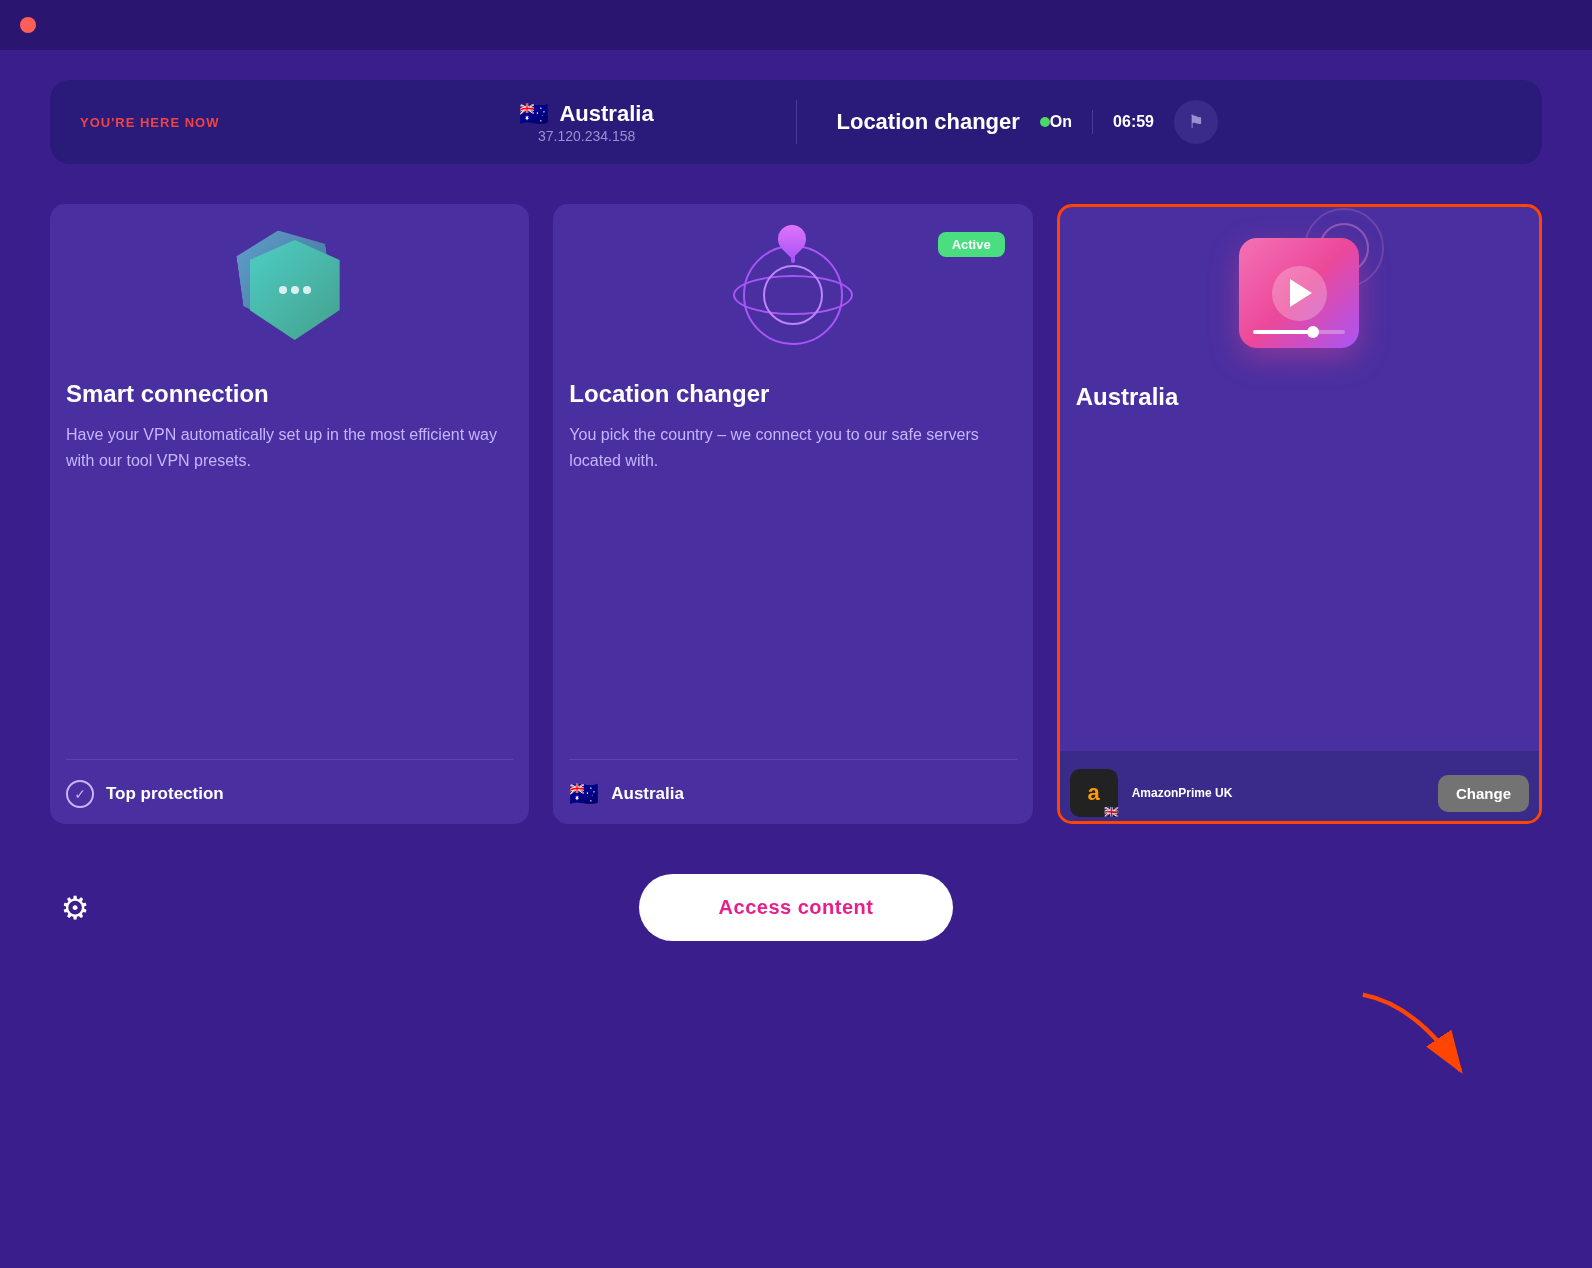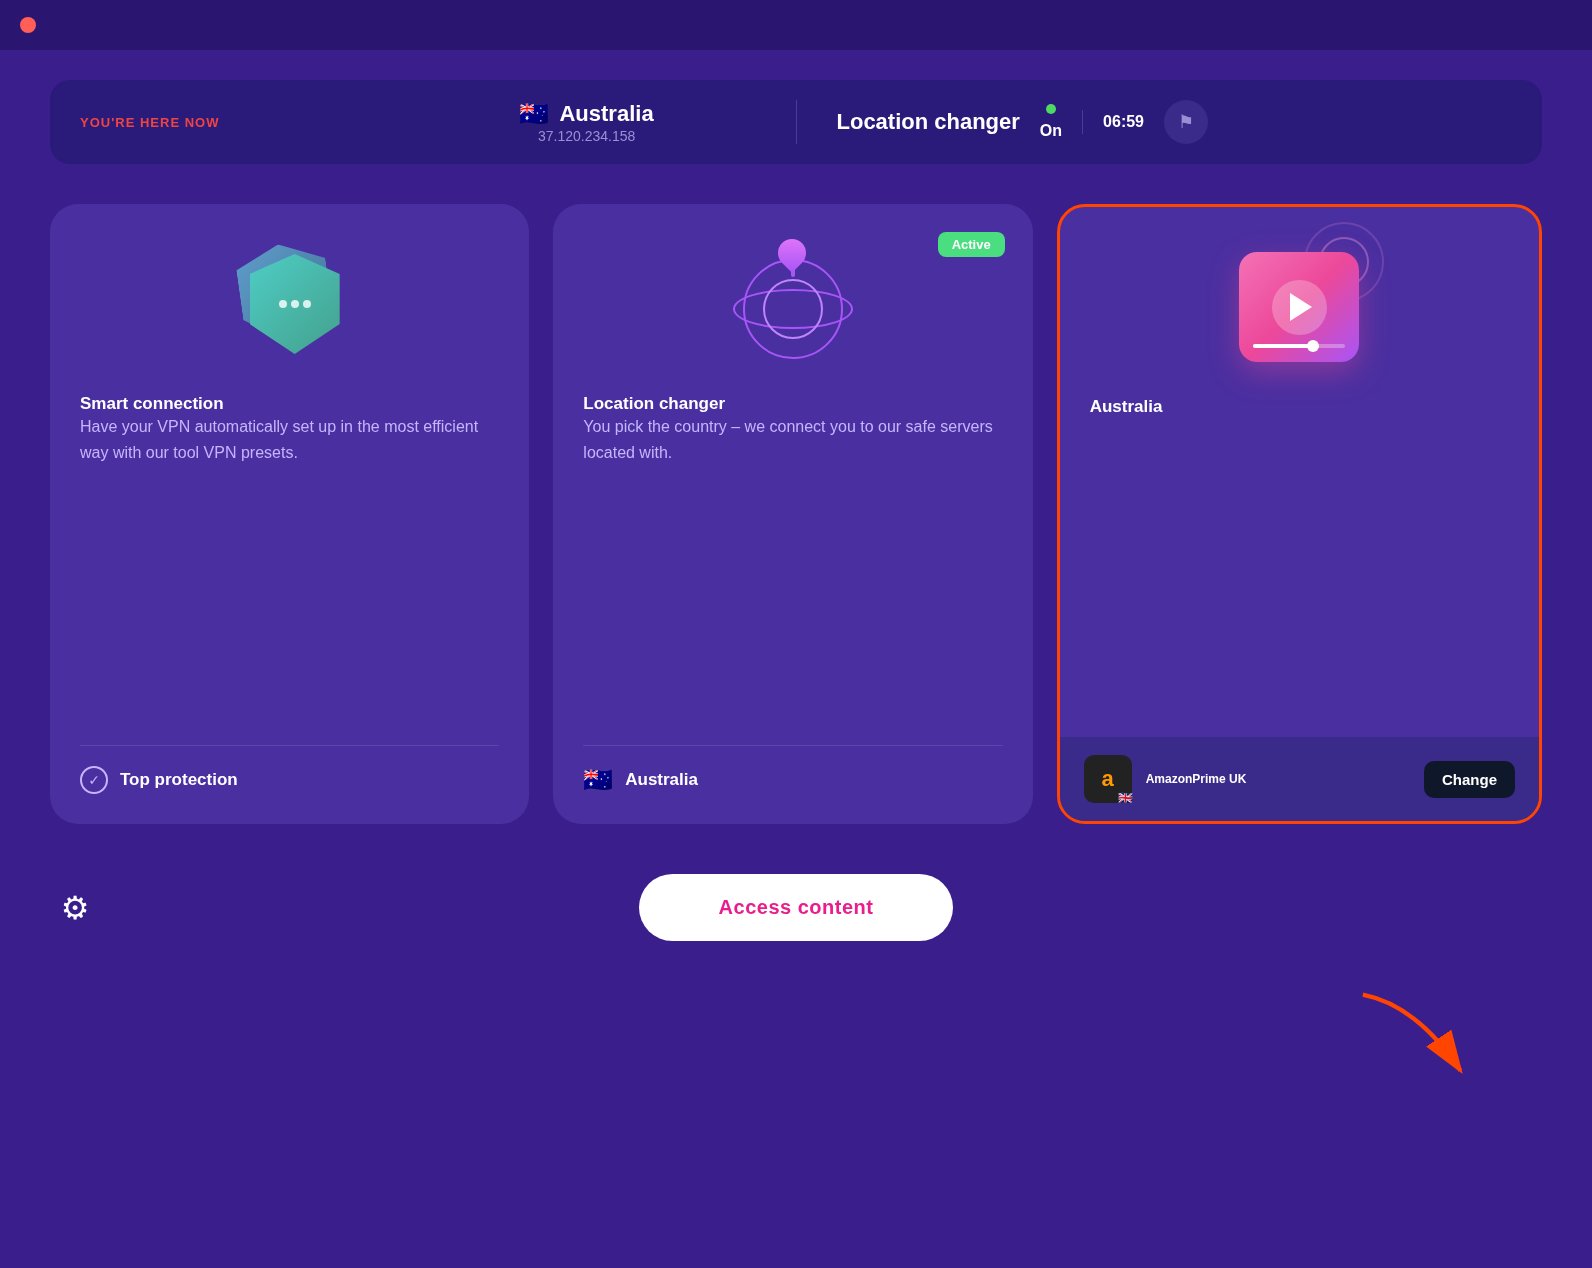--- a/index.html
+++ b/index.html
@@ -78,25 +78,24 @@
       flex: 2;
     }
     .location-changer-label {
       font-size: 22px;
       font-weight: 700;
       color: white;
     }
     .status-on {
       display: flex;
       align-items: center;
-      gap: 8px;
+      gap: 0;
       font-size: 16px;
       font-weight: 600;
       color: white;
-      flex-direction: column;
     }
     .status-dot {
       width: 10px;
       height: 10px;
       background: #4cd964;
       border-radius: 50%;
     }
     .divider-v {
       width: 1px;
       height: 24px;
@@ -123,23 +122,23 @@
     
     .cards-area {
       display: flex;
       gap: 24px;
       margin: 40px 50px 0;
       height: 620px;
     }
 
     .card {
       background: #4a2fa0;
-      border-radius: 28px;
+      border-radius: 15px;
       flex: 1;
-      padding: 30px;
+      padding: 16px;
       display: flex;
       flex-direction: column;
       position: relative;
       overflow: hidden;
     }
 
     .card-icon-area {
       display: flex;
       justify-content: center;
       margin-bottom: 20px;
@@ -331,23 +330,24 @@
       right: 28px;
       background: #4ade80;
       color: white;
       font-size: 13px;
       font-weight: 700;
       padding: 5px 14px;
       border-radius: 8px;
     }
 
     .card-title {
-      font-size: 17px;
+      font-size: 24px;
       font-weight: 800;
       color: white;
+      margin-bottom: 14px;
     }
     .card-desc {
       font-size: 16px;
       color: #c4b5fd;
       line-height: 1.6;
       flex: 1;
     }
 
     .card-footer {
       margin-top: auto;
@@ -408,21 +408,21 @@
       right: -2px;
       font-size: 12px;
     }
     .streaming-service-name {
       font-size: 12px;
       font-weight: 700;
       color: white;
       flex: 1;
     }
     .change-btn {
-      background: #0f172a;
+      background: #737373;
       color: white;
       border: none;
       border-radius: 10px;
       padding: 10px 18px;
       font-size: 15px;
       font-weight: 600;
       cursor: pointer;
     }
 
     

